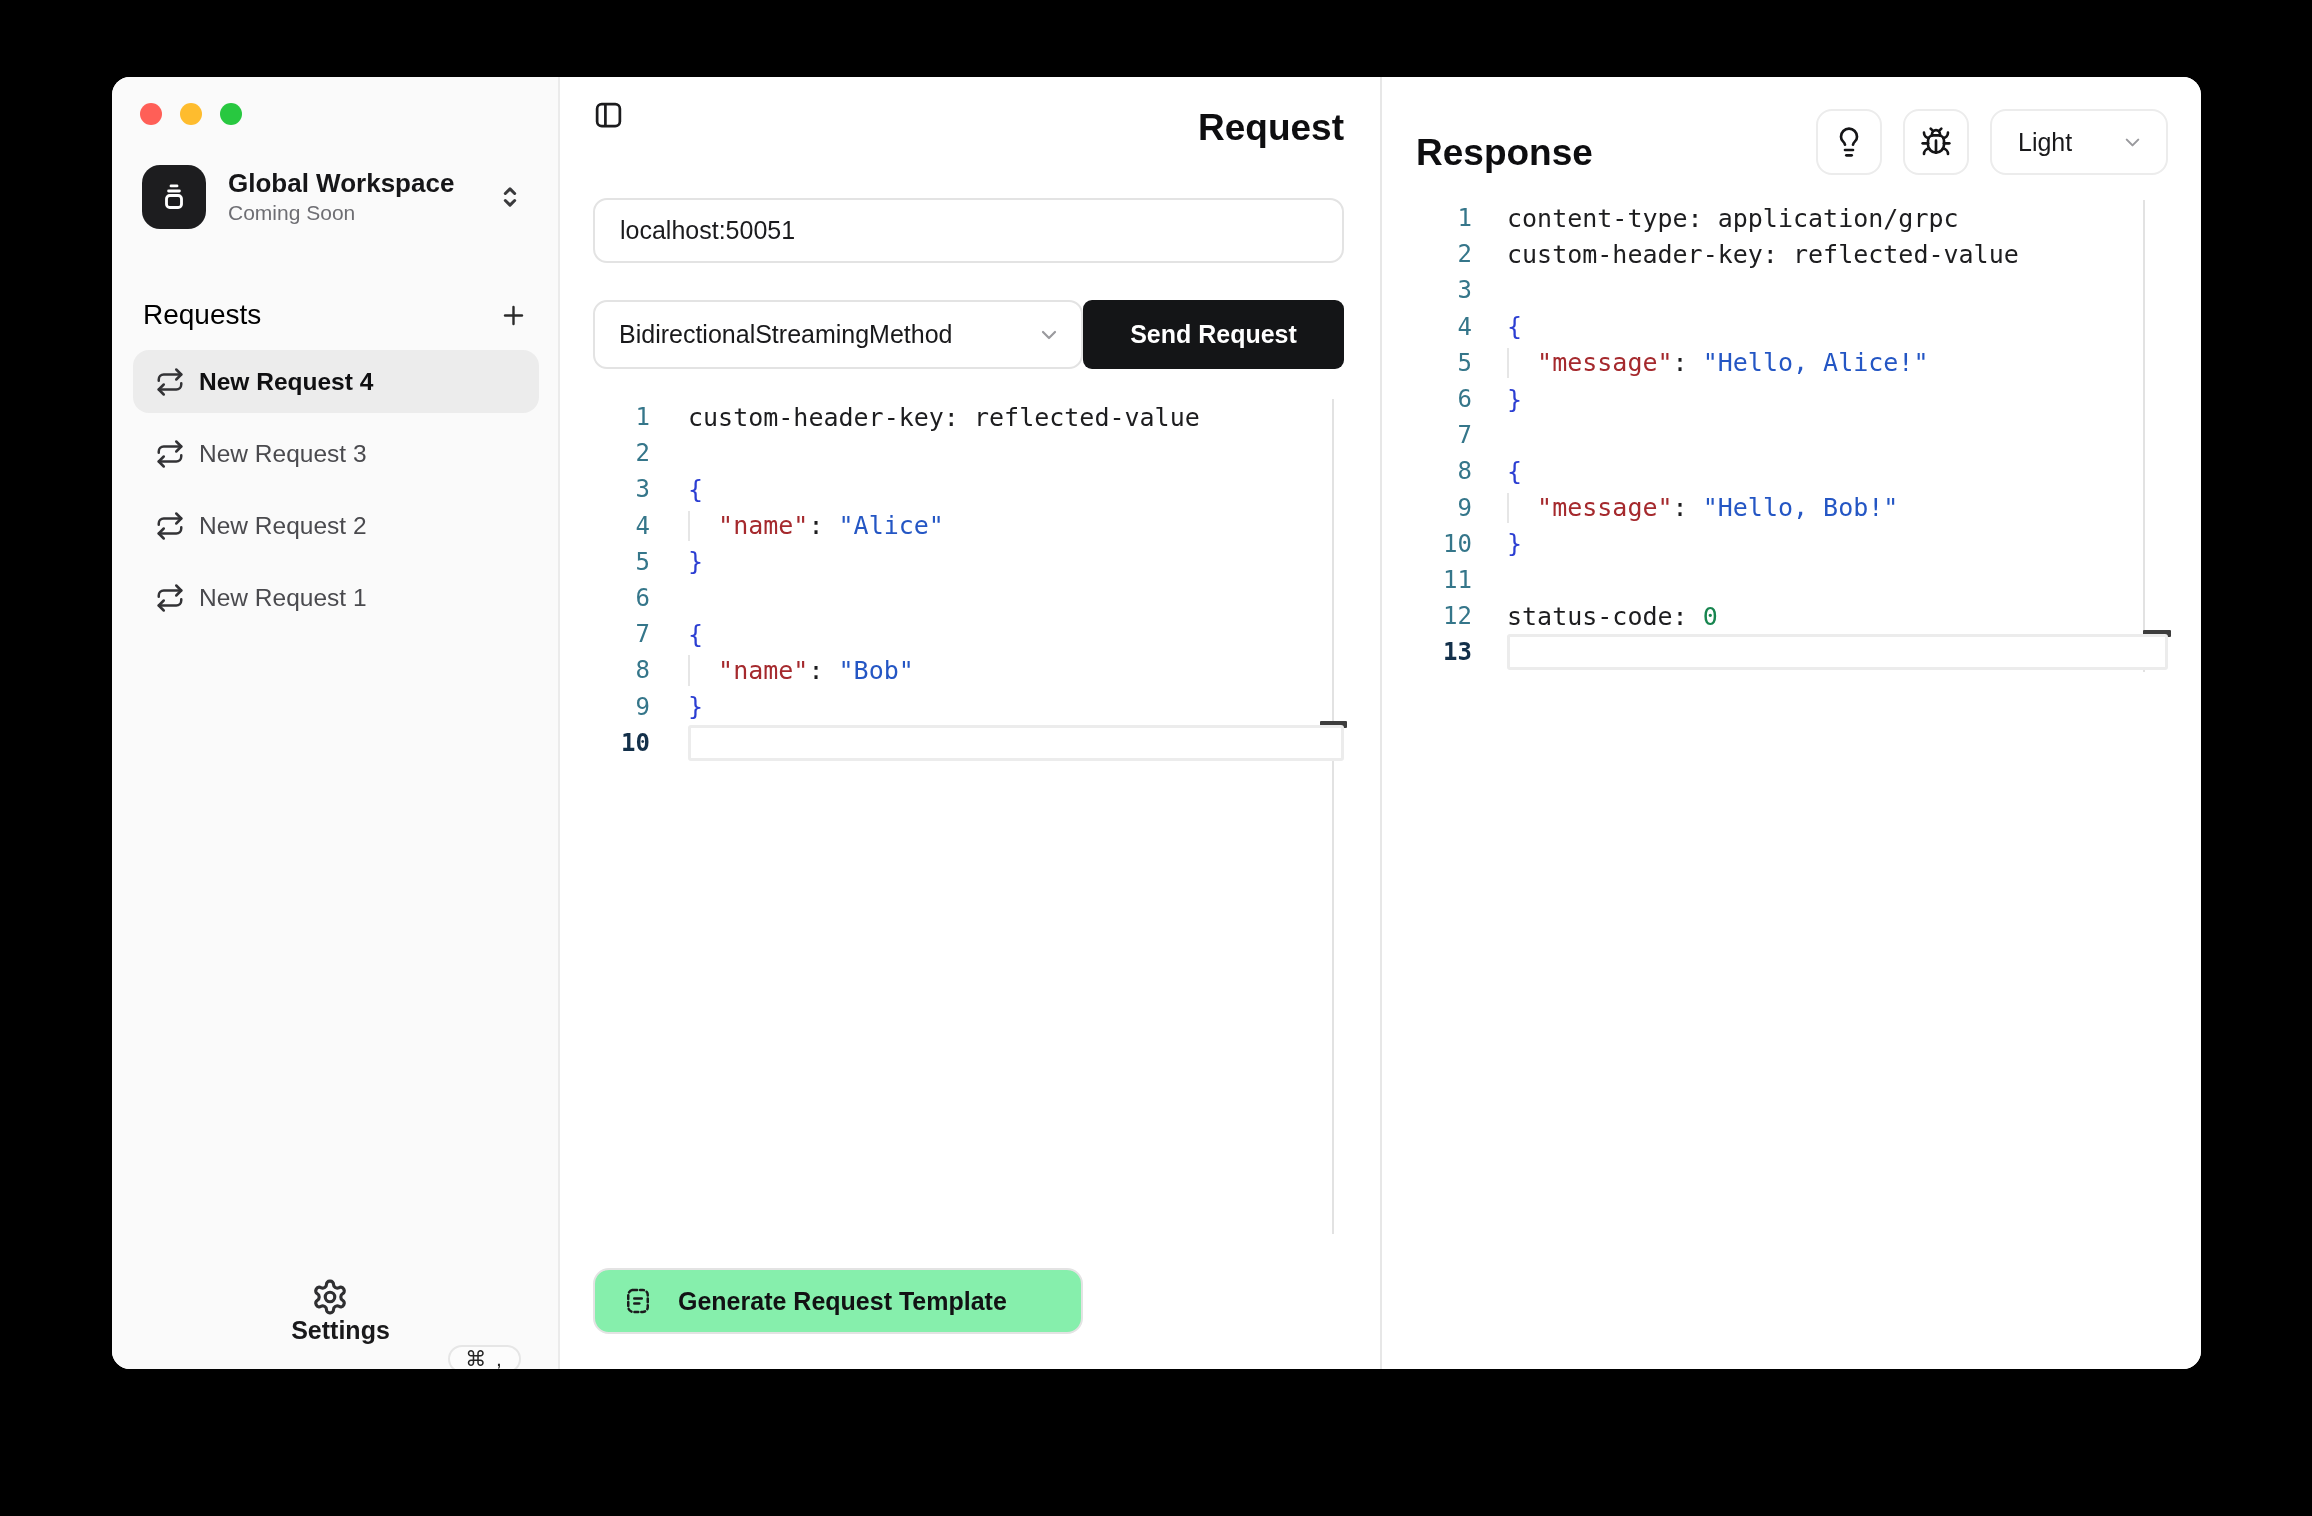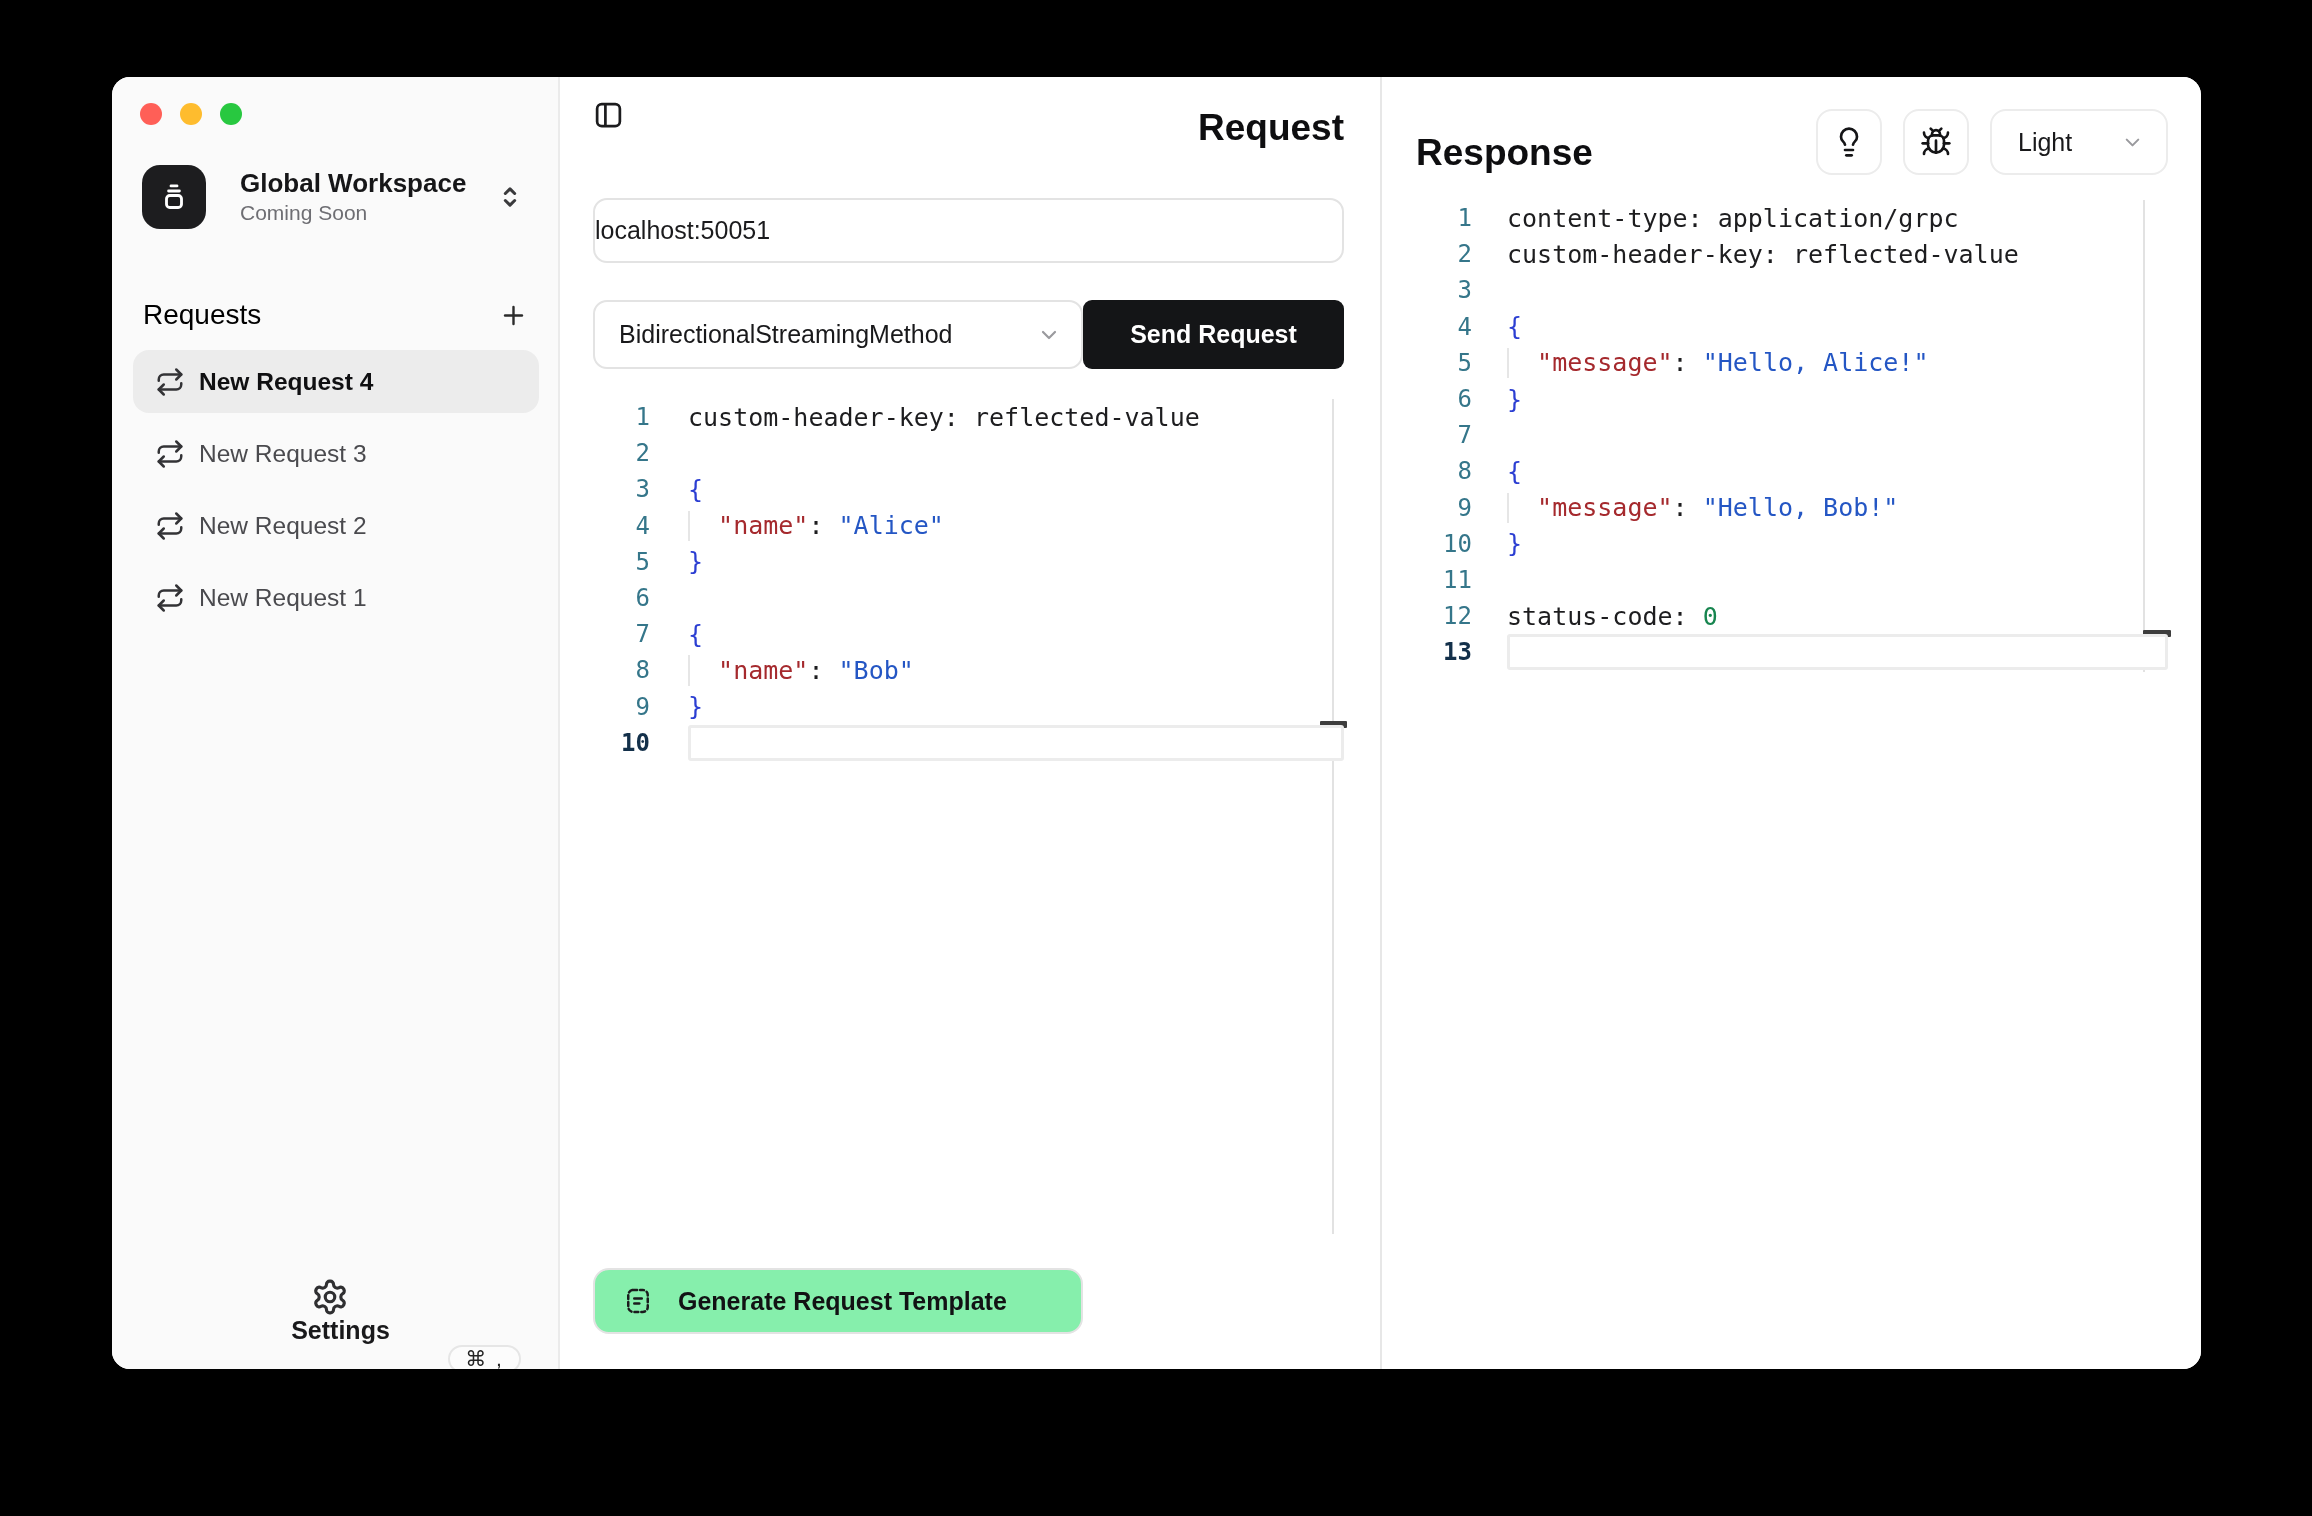--- a/index.html
+++ b/index.html
@@ -10,21 +10,21 @@
 
   
   .sidebar{width:448px;min-width:448px;background:#fafafa;border-right:2px solid #ebebeb;
            display:flex;flex-direction:column;box-sizing:border-box;}
   .traffic{display:flex;gap:18px;margin:26px 0 0 28px;}
   .traffic .dot{width:22px;height:22px;border-radius:50%;}
   .dot.red{background:var(--tl-red);} .dot.yellow{background:var(--tl-yellow);} .dot.green{background:var(--tl-green);}
   .workspace{display:flex;align-items:center;margin:40px 34px 0 30px;}
   .ws-icon{width:64px;height:64px;border-radius:18px;background:#1d1d1f;display:flex;
            align-items:center;justify-content:center;flex:none;}
-  .ws-text{margin-left:34px;}
+  .ws-text{margin-left:22px;}
   .ws-title{font-size:26px;font-weight:700;color:#161618;line-height:30px;}
   .ws-sub{font-size:21px;color:#6e6e73;line-height:26px;margin-top:2px;}
   .ws-caret{margin-left:auto;color:#3a3a3c;}
   .req-header{display:flex;align-items:center;margin:70px 30px 0 31px;}
   .req-label{font-size:28px;color:#000000;text-align:center;}
   .plus-btn{margin-left:auto;color:#2b2b2b;display:flex;cursor:pointer;}
   .req-list{margin:19px 19px 0 21px;display:flex;flex-direction:column;gap:9px;}
   .side-item{height:63px;border-radius:16px;display:flex;align-items:center;padding-left:22px;
              font-size:24.5px;color:#4a4a4e;cursor:pointer;}
   .side-item .it-icon{width:30px;height:30px;color:#333336;flex:none;display:flex;}
@@ -37,21 +37,21 @@
             background:#fcfcfc;display:flex;align-items:center;justify-content:center;
             font-size:21px;color:#242424;box-sizing:border-box;letter-spacing:2px;}
 
   
   .request-panel{width:822px;min-width:822px;box-sizing:border-box;padding:0 36px 0 33px;
                  display:flex;flex-direction:column;background:#fff;border-right:2px solid #e7e7e7;}
   .panel-head{margin-top:12px;height:62px;display:flex;}
   .toggle-btn{align-self:flex-start;margin-top:10px;color:#1c1c1e;display:flex;cursor:pointer;}
   .panel-title{margin-left:auto;align-self:flex-end;margin-bottom:2px;font-size:37px;font-weight:800;color:#0e0e10;}
   .url-input{margin-top:47px;height:65px;border:2px solid #e3e3e3;border-radius:14px;background:#fff;
-             display:flex;align-items:center;font-size:25px;color:#1b1b1d;box-sizing:border-box;}
+             display:flex;align-items:center;padding-left:25px;font-size:25px;color:#1b1b1d;box-sizing:border-box;}
   .method-row{margin-top:37px;height:69px;display:flex;}
   .method-select{width:490px;border:2px solid #e3e3e3;border-radius:14px;background:#fff;display:flex;
                  align-items:center;padding:0 20px 0 24px;font-size:25px;color:#19191b;box-sizing:border-box;cursor:pointer;}
   .method-select .chev{margin-left:auto;color:#9a9a9e;display:flex;}
   .send-btn{flex:1;background:#141517;color:#fff;border:none;border-radius:9px;font-size:25px;
             font-weight:700;font-family:inherit;cursor:pointer;}
   .gen-row{margin-top:34px;margin-bottom:35px;}
   .gen-btn{width:490px;height:66px;border:2px solid #e3e3e3;border-radius:16px;background:#86efac;
            display:flex;align-items:center;padding-left:28px;box-sizing:border-box;cursor:pointer;font-family:inherit;}
   .gen-btn .gi{color:#1b1b1d;display:flex;}

